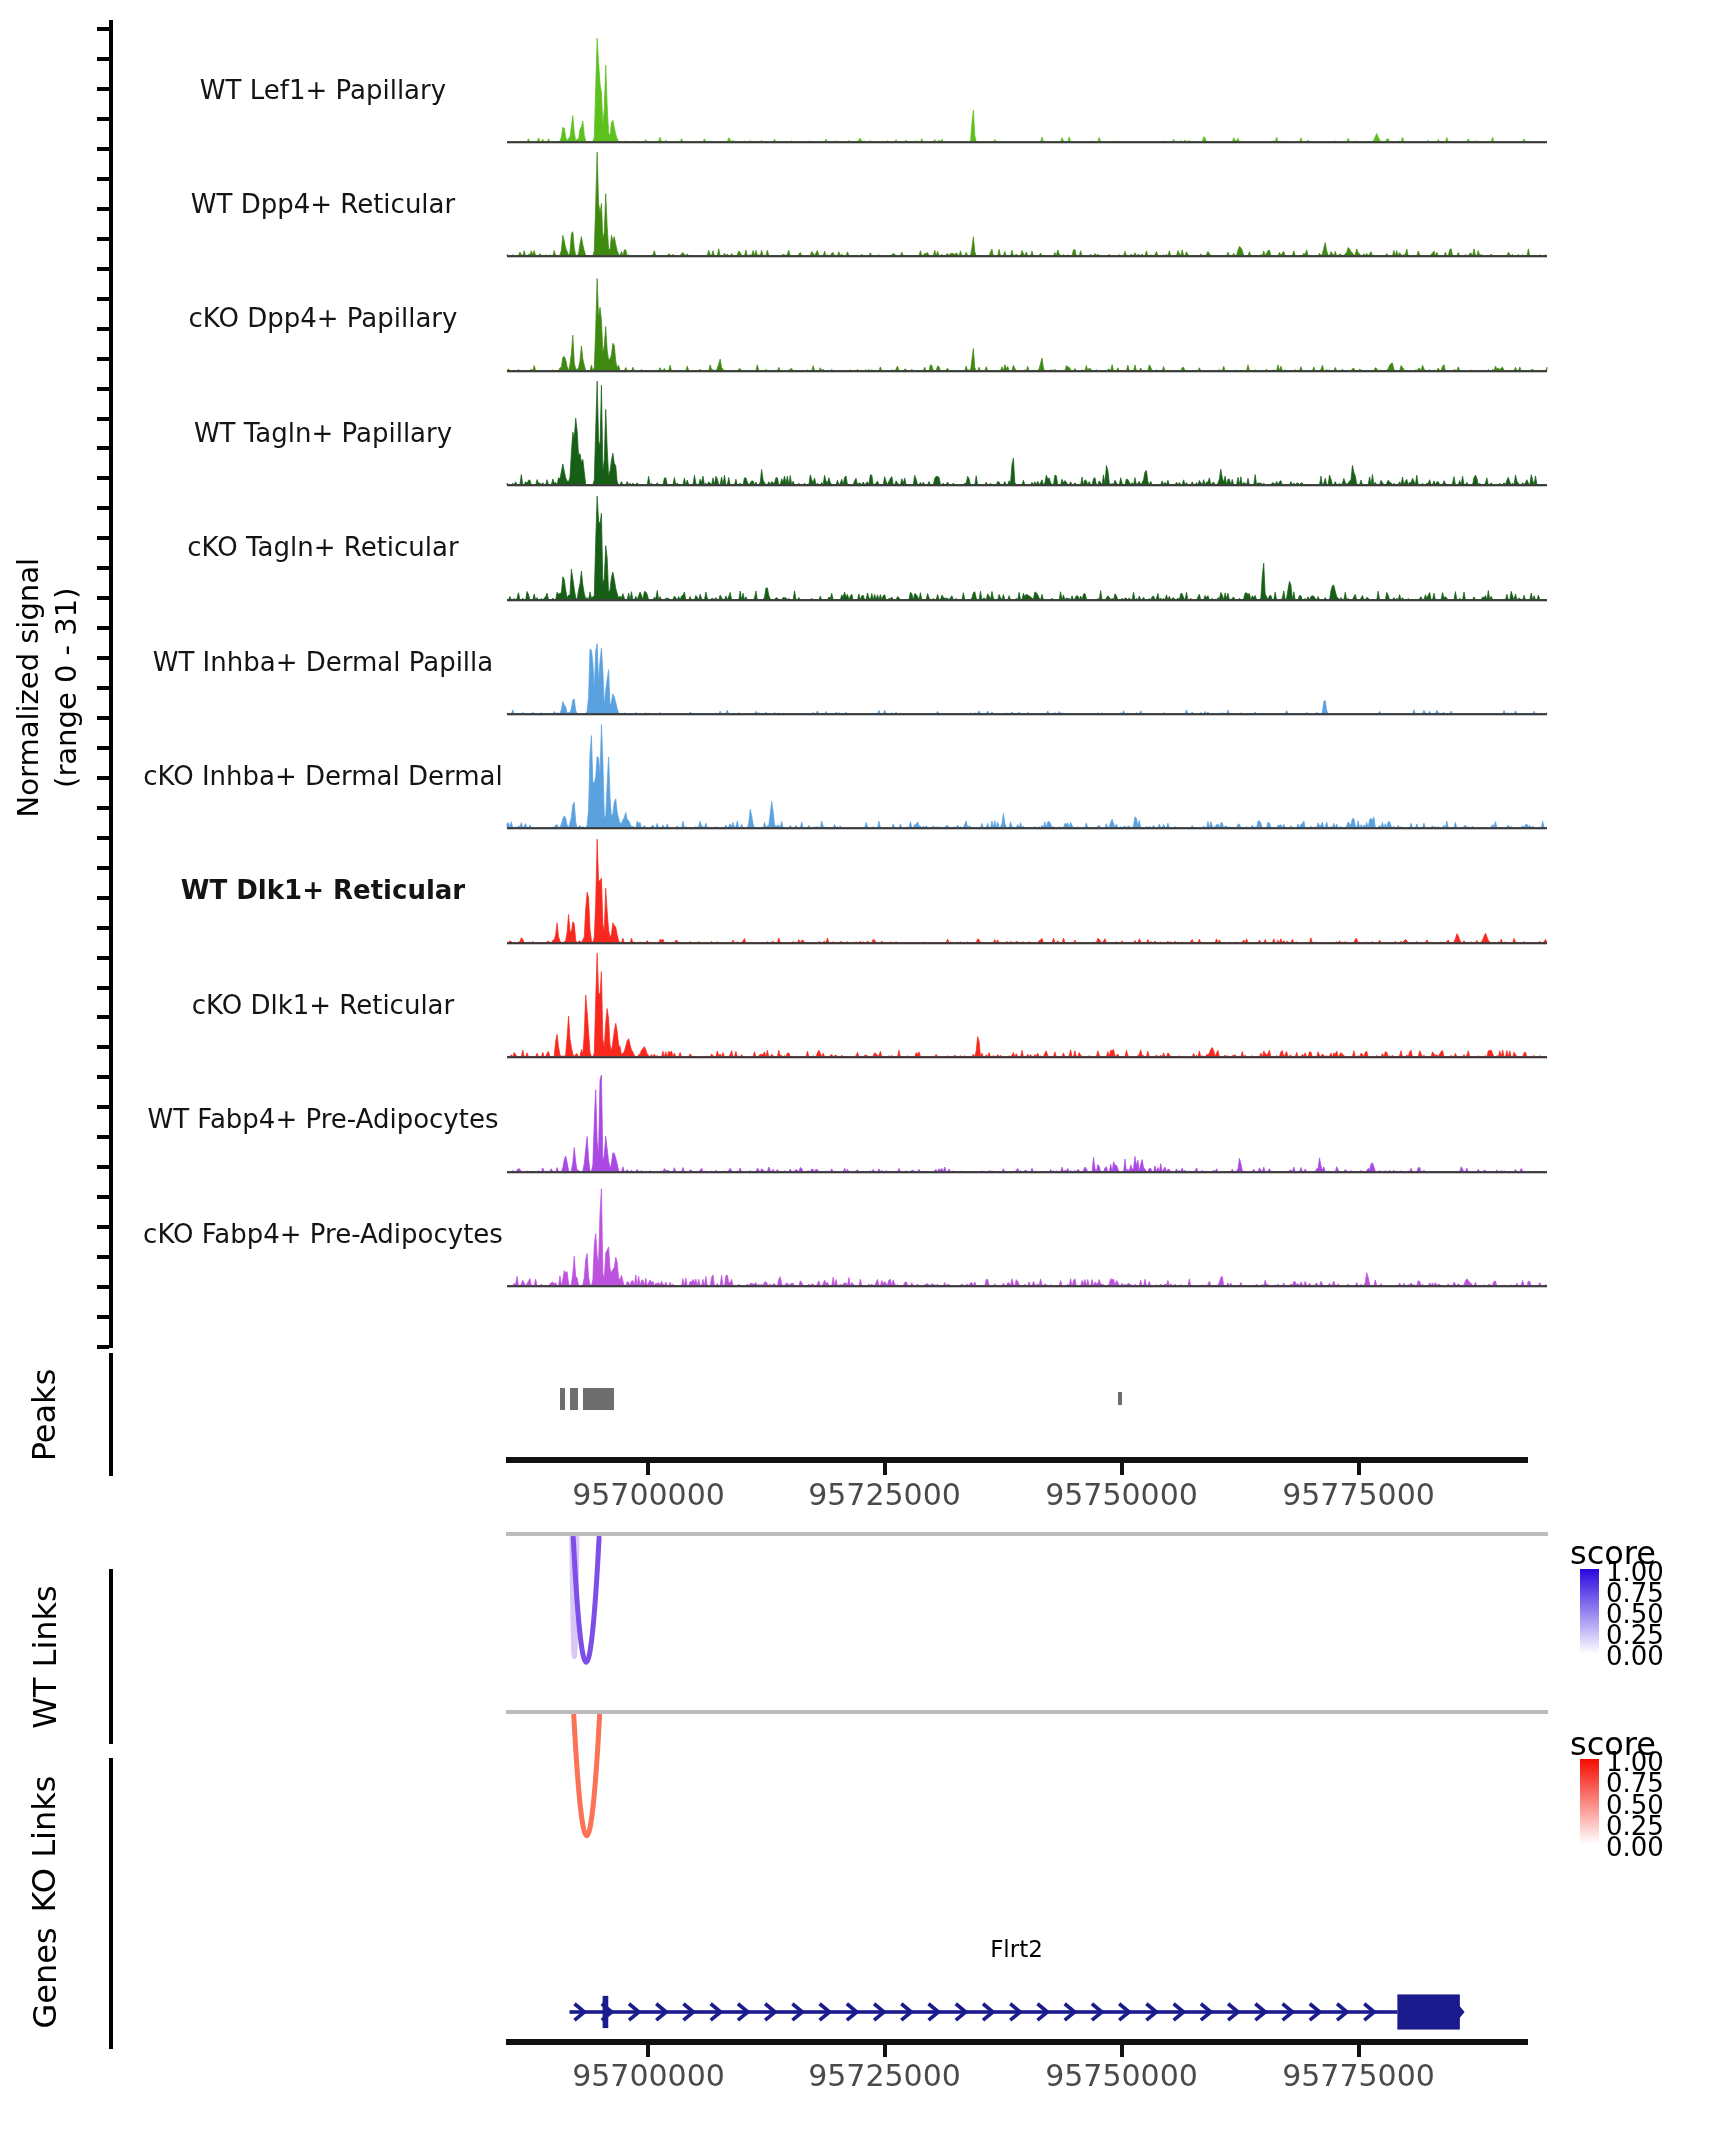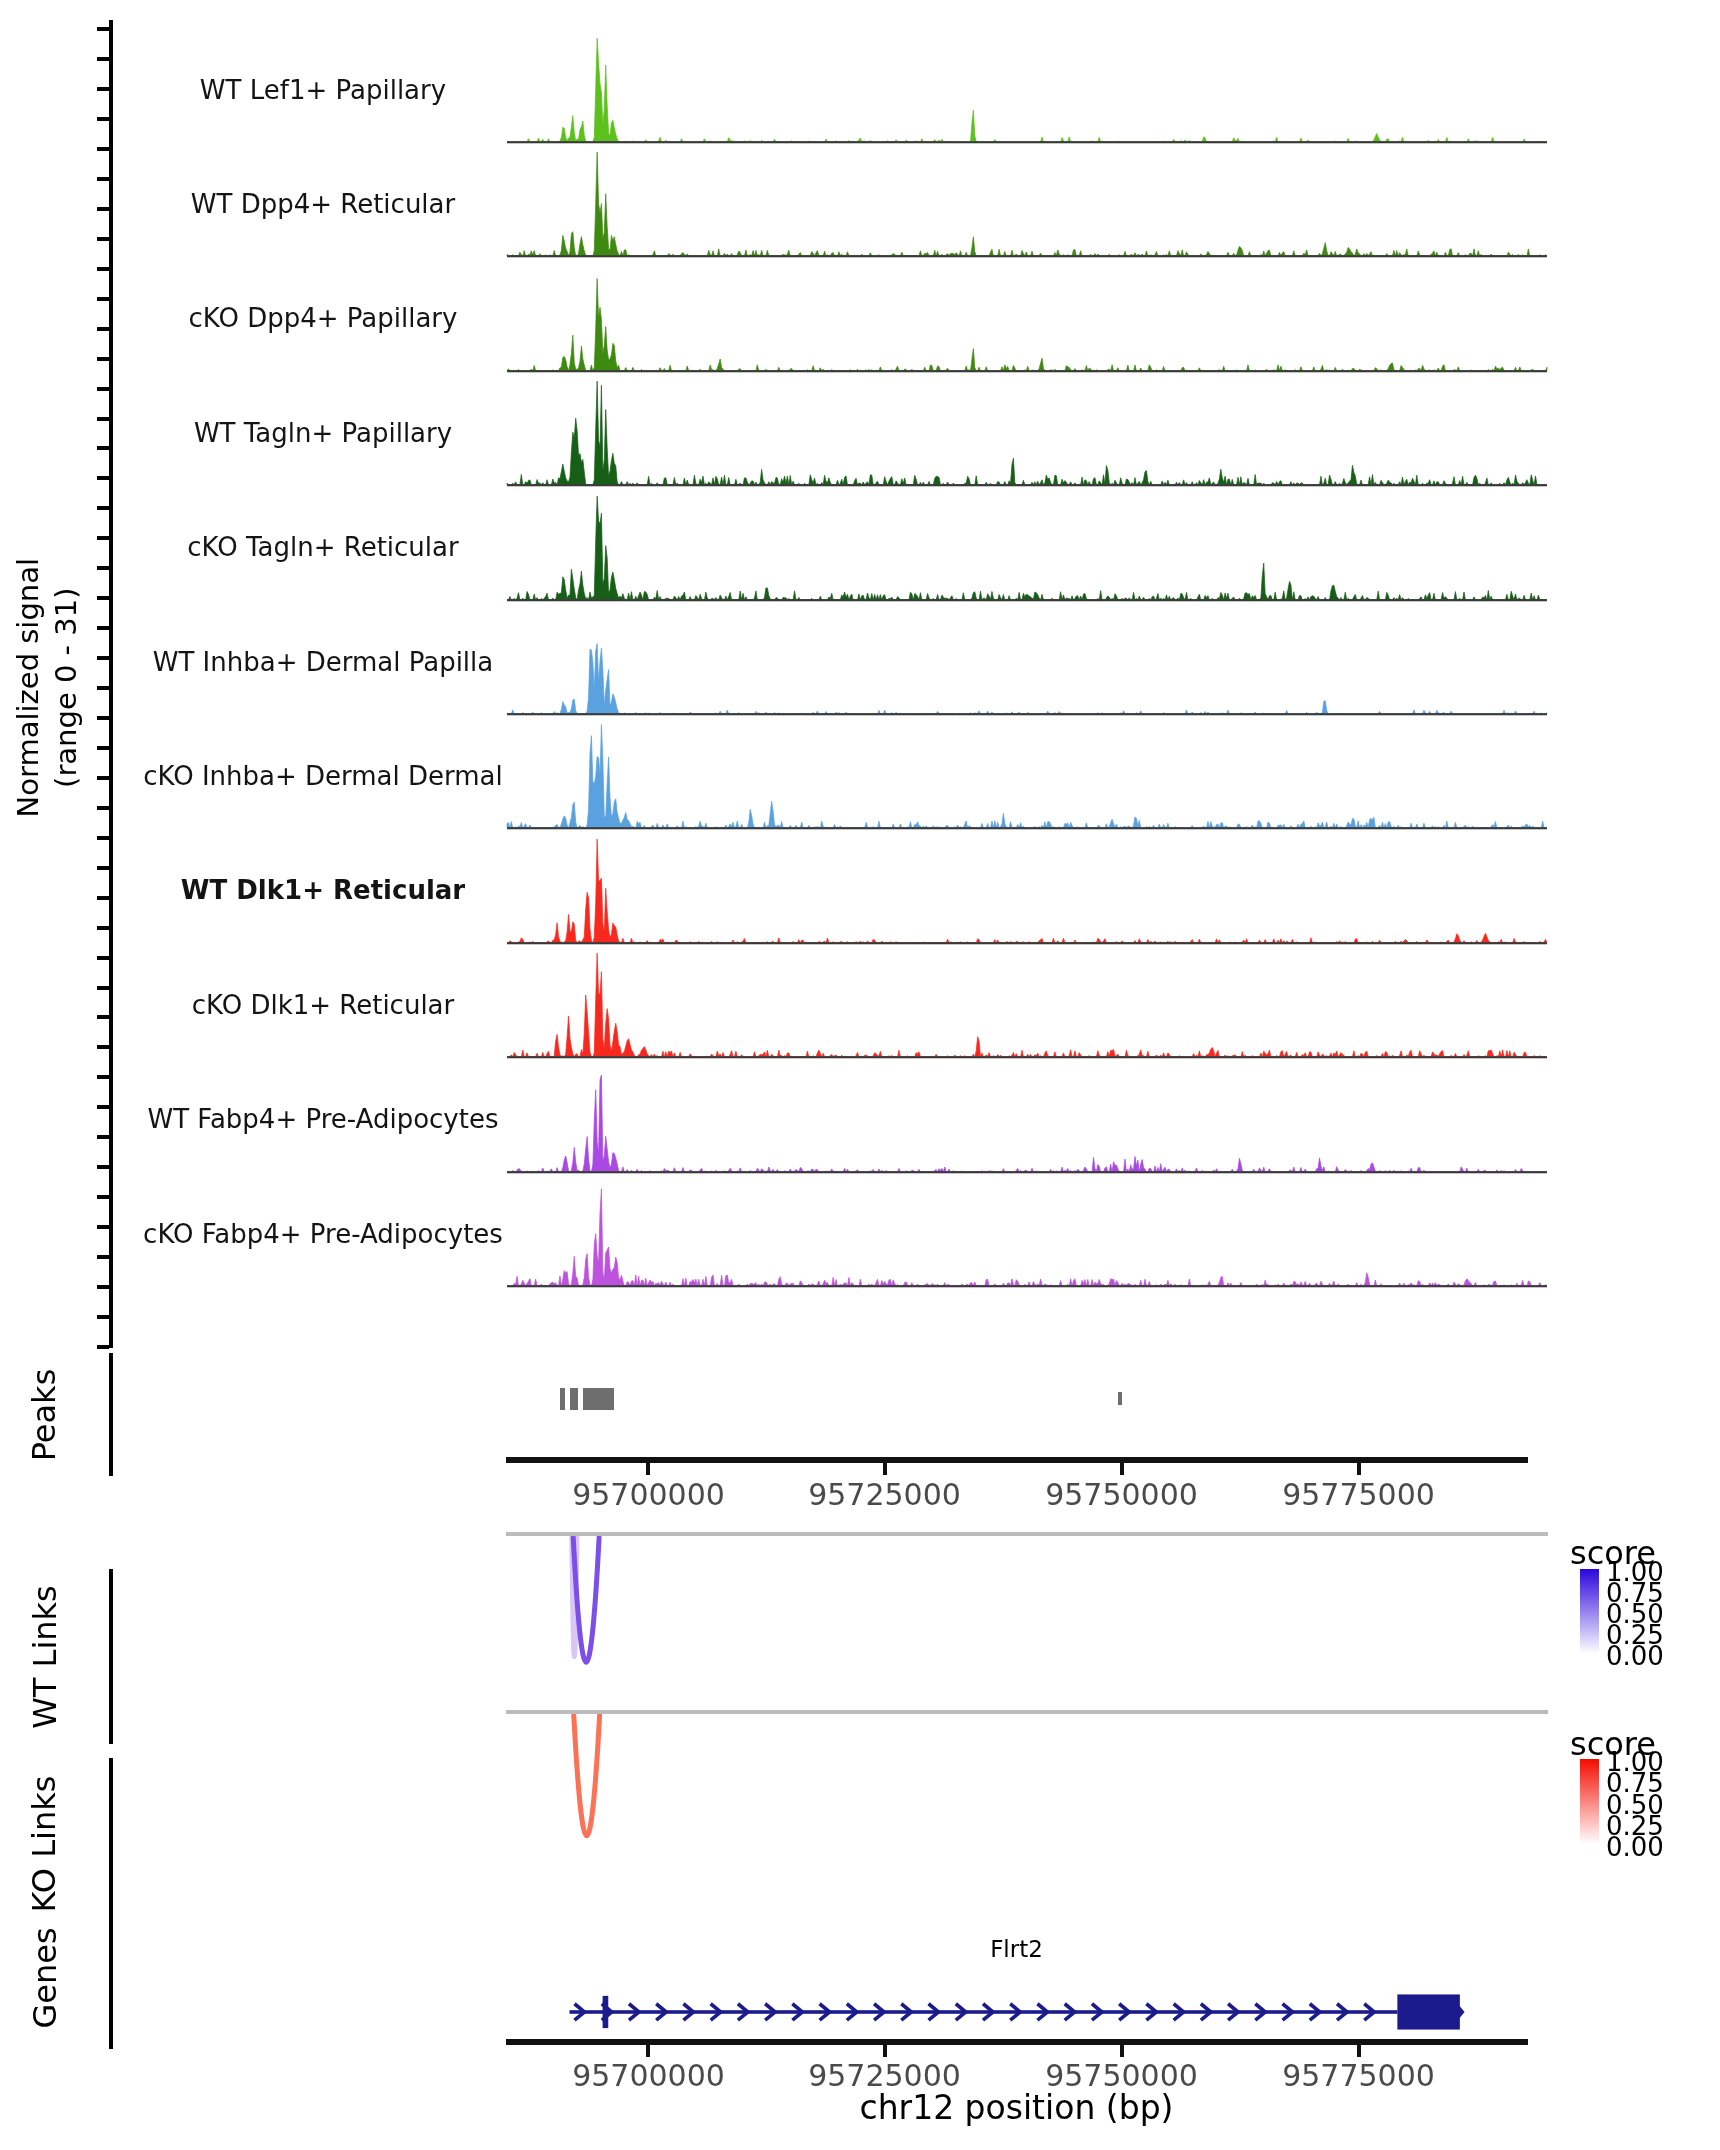--- a/index.html
+++ b/index.html
@@ -243,16 +243,15 @@
       <div style="position: absolute; left: 506px; top: 2039px; width: 1022px; height: 5.7px; background: rgb(17, 17, 17);"></div>
       <div style="position: absolute; left: 646px; top: 2045px; width: 3.6px; height: 11.5px; background: rgb(17, 17, 17);"></div>
       <div style="position: absolute; left: 534px; top: 2058px; width: 229px; text-align: center; font-size: 30px; color: rgb(74, 74, 74); white-space: nowrap;">95700000</div>
       <div style="position: absolute; left: 883px; top: 2045px; width: 3.6px; height: 11.5px; background: rgb(17, 17, 17);"></div>
       <div style="position: absolute; left: 770px; top: 2058px; width: 229px; text-align: center; font-size: 30px; color: rgb(74, 74, 74); white-space: nowrap;">95725000</div>
       <div style="position: absolute; left: 1120px; top: 2045px; width: 3.6px; height: 11.5px; background: rgb(17, 17, 17);"></div>
       <div style="position: absolute; left: 1007px; top: 2058px; width: 229px; text-align: center; font-size: 30px; color: rgb(74, 74, 74); white-space: nowrap;">95750000</div>
       <div style="position: absolute; left: 1357px; top: 2045px; width: 3.6px; height: 11.5px; background: rgb(17, 17, 17);"></div>
       <div style="position: absolute; left: 1244px; top: 2058px; width: 229px; text-align: center; font-size: 30px; color: rgb(74, 74, 74); white-space: nowrap;">95775000</div>
     </div>
-  <div class="xaxis-title" style="left:694px;top:2088px;">chr12 position (bp)</div>
 
 </div>
 
 
 </body></html>

